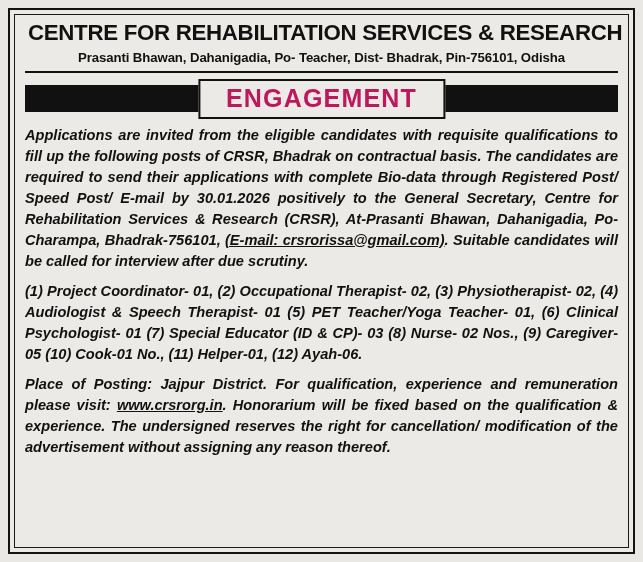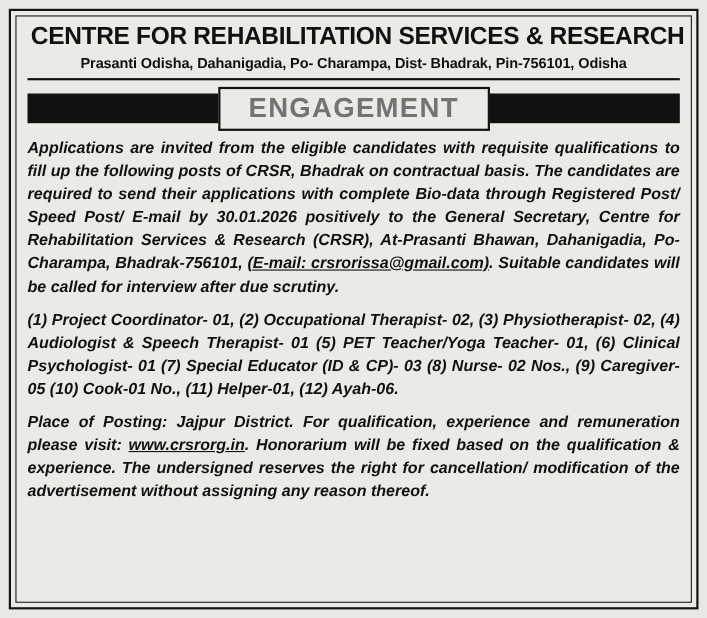--- a/index.html
+++ b/index.html
@@ -75,21 +75,21 @@
     top: 6px;
     height: 27px;
     background: #111;
   }
   .banner-label {
     position: absolute;
     left: 50%;
     transform: translateX(-50%);
     top: 0px;
     background: #eceae6;
-    color: #737373;
+    color: #be185d;
     font-weight: bold;
     font-size: 25px;
     letter-spacing: 1.2px;
     padding: 1px 26px 3px 26px;
     border: 2px solid #111;
     line-height: 1.28;
   }
   .body-text {
     font-size: 14.6px;
     line-height: 1.44;
@@ -111,21 +111,21 @@
   .nowrap { white-space: nowrap; }
 </style>
 </head>
 <body>
 
 <div id="ad">
   <div class="outer-border">
     <div class="inner">
 
       <div class="org-title">CENTRE FOR REHABILITATION SERVICES &amp; RESEARCH (CRSR)</div>
-      <div class="org-address">Prasanti Odisha, Dahanigadia, Po- Charampa, Dist- Bhadrak, Pin-756101, Odisha</div>
+      <div class="org-address">Prasanti Bhawan, Dahanigadia, Po- Teacher, Dist- Bhadrak, Pin-756101, Odisha</div>
       <div class="rule"></div>
 
       <div class="banner-wrap">
         <div class="banner-bar"></div>
         <div class="banner-label">ENGAGEMENT</div>
       </div>
 
       <div class="body-text">
 
         <p class="para"><span>Applications are invited from the eligible candidates with requisite qualifications to fill up the following posts of CRSR, Bhadrak on contractual basis. The candidates are required to send their applications with complete Bio-data through Registered Post/ Speed Post/ E-mail by </span><span>30.01.2026</span><span> positively to the General Secretary, Centre for Rehabilitation Services &amp; Research (CRSR), At-Prasanti Bhawan, Dahanigadia, Po-Charampa, Bhadrak-756101, </span><span class="u nowrap">(E-mail: crsrorissa@gmail.com)</span><span>. Suitable candidates will be called for interview after due scrutiny.</span></p>

